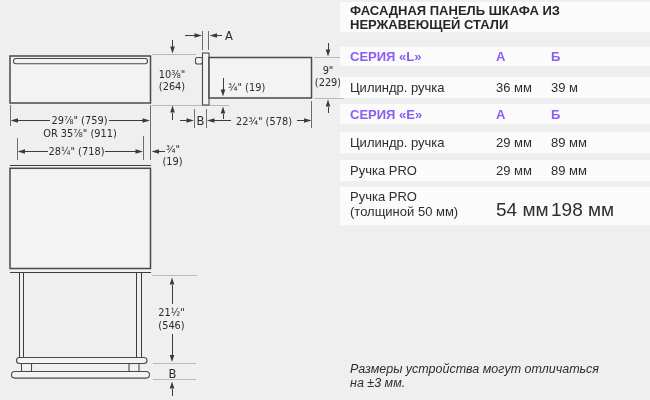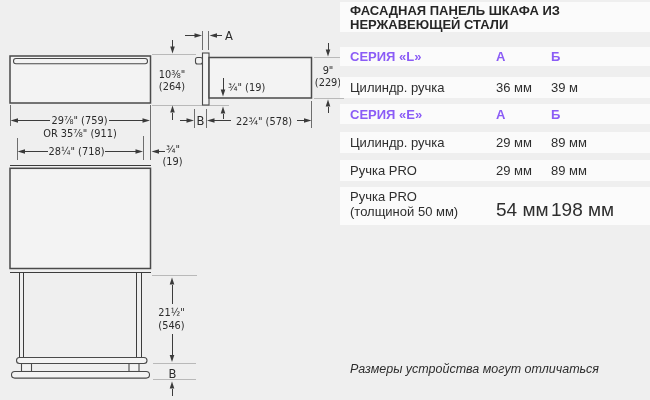--- a/index.html
+++ b/index.html
@@ -192,15 +192,16 @@
     </div>
     <span class="bottom-cell ca">54 мм</span>
     <span class="bottom-cell cb">198 мм</span>
   </div>
 
 
 
 
   <div id="note">
     <div>Размеры устройства могут отличаться</div>
+    <div>на ±3 мм.</div>
   </div>
 
 </div>
 
 </body></html>

